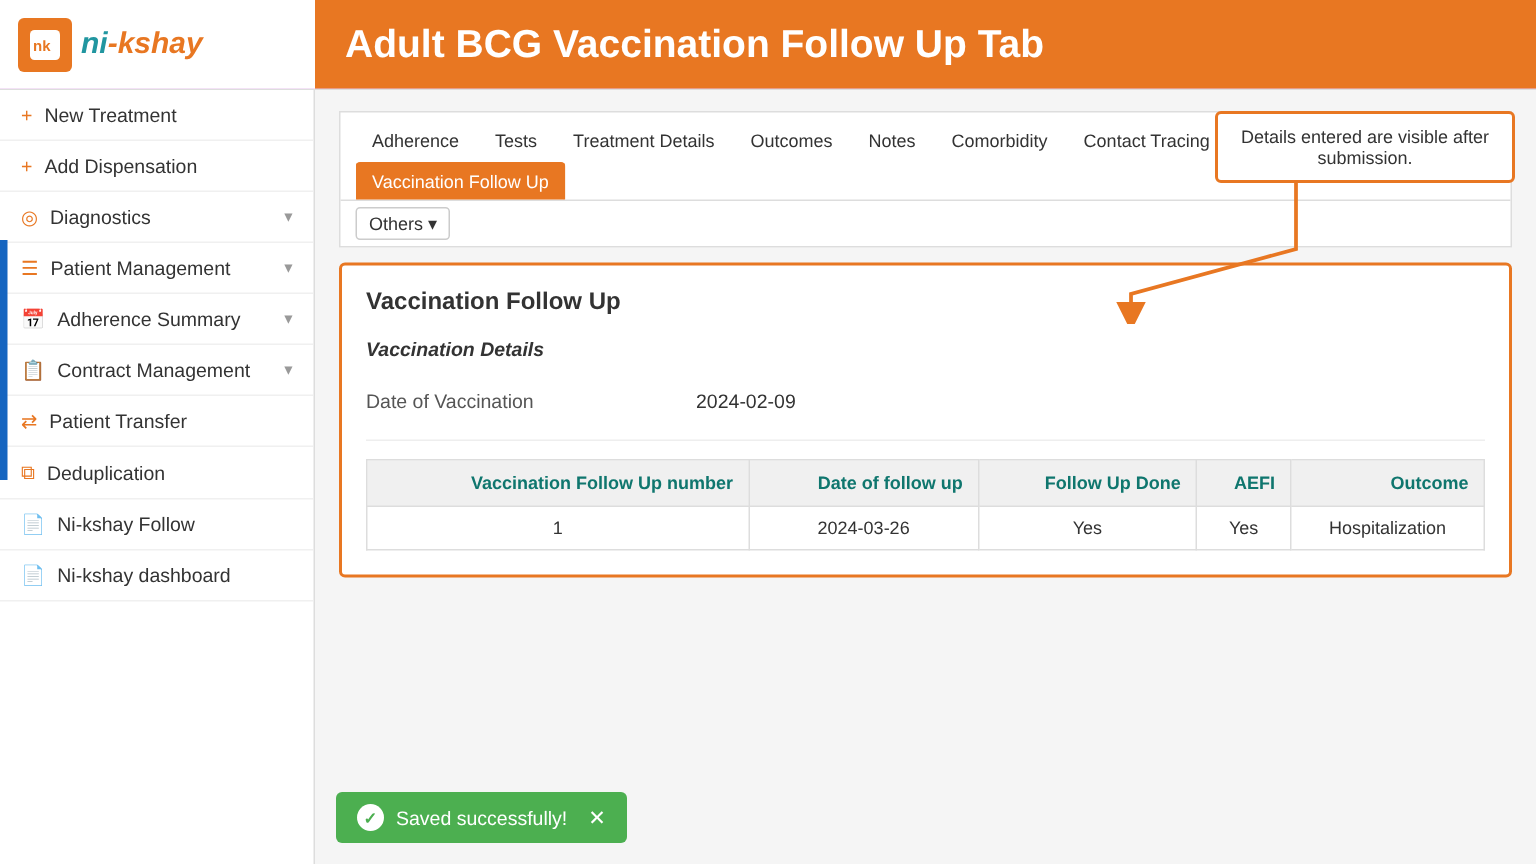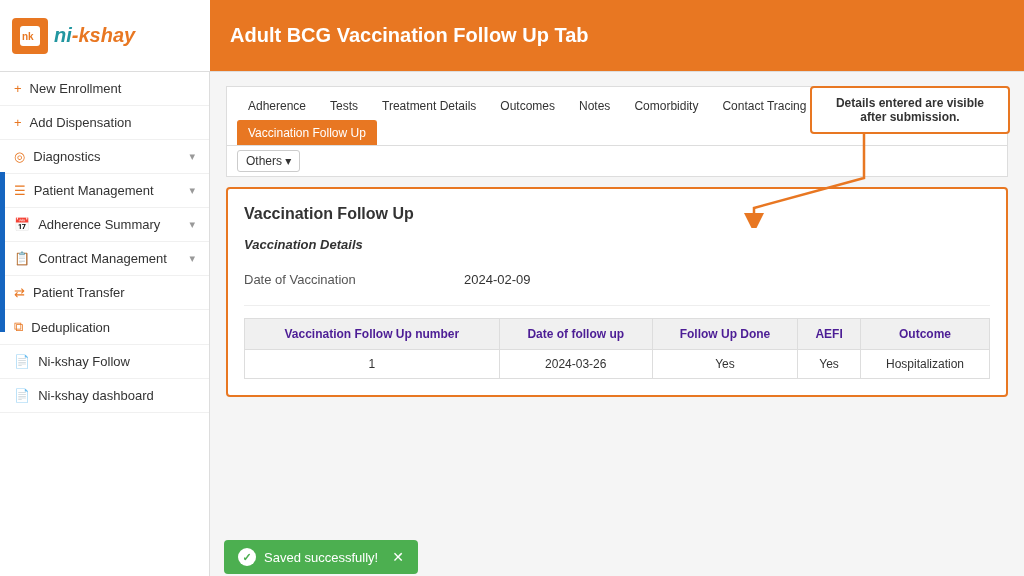--- a/index.html
+++ b/index.html
@@ -3,21 +3,21 @@
   <meta charset="utf-8">
   <style>
     * { box-sizing: border-box; margin: 0; padding: 0; }
     body { font-family: Arial, sans-serif; background: #f0f0f0; width: 1024px; height: 576px; overflow: hidden; position: relative; }
 
     
     .header {
       display: flex;
       align-items: center;
       background: #f0abfc;
-      height: 72px;
+      height: 60px;
       border-bottom: 1px solid #ddd;
       justify-content: center;
     }
     .logo-area {
       width: 210px;
       display: flex;
       align-items: center;
       padding: 0 12px;
       height: 100%;
       background: #fff;
@@ -46,21 +46,21 @@
     .header-title-bar {
       flex: 1;
       background: #e87722;
       height: 100%;
       display: flex;
       align-items: center;
       padding: 0 20px;
     }
     .header-title-bar h1 {
       color: #fff;
-      font-size: 20px;
+      font-size: 26px;
       font-weight: bold;
     }
 
     
     .main-layout {
       display: flex;
       height: calc(576px - 60px);
     }
 
     
@@ -200,22 +200,22 @@
     
     .follow-up-table {
       width: 100%;
       border-collapse: collapse;
       font-size: 12px;
       margin-top: 10px;
     }
     .follow-up-table th {
       background: #f0f0f0;
       padding: 8px 10px;
-      text-align: center;
-      color: #4c1d95;
+      text-align: right;
+      color: #0f766e;
       font-weight: bold;
       border: 1px solid #ddd;
     }
     .follow-up-table td {
       padding: 7px 10px;
       text-align: center;
       color: #333;
       border: 1px solid #ddd;
     }
     .follow-up-table tr:nth-child(even) td { background: #fafafa; }
@@ -223,21 +223,21 @@
     
     .tooltip-box {
       position: absolute;
       top: 14px;
       right: 14px;
       background: #fff;
       border: 2px solid #e87722;
       border-radius: 4px;
       padding: 8px 12px;
       font-size: 12px;
-      font-weight: bold;
+      font-weight: normal;
       color: #333;
       max-width: 200px;
       text-align: center;
       z-index: 10;
     }
     
     .tooltip-arrow {
       position: absolute;
       top: 56px;
       right: 130px;
@@ -299,21 +299,21 @@
   </div>
 </div>
 
 <div class="main-layout">
 
   <div class="sidebar">
     <div class="blue-accent"></div>
 
     <div class="sidebar-item with-plus">
       <span class="icon">+</span>
-      <span>New Enrollment</span>
+      <span>New Treatment</span>
     </div>
     <div class="sidebar-item with-plus">
       <span class="icon">+</span>
       <span>Add Dispensation</span>
     </div>
     <div class="sidebar-item has-arrow">
       <span class="icon">◎</span>
       <span>Diagnostics</span>
     </div>
     <div class="sidebar-item has-arrow">

